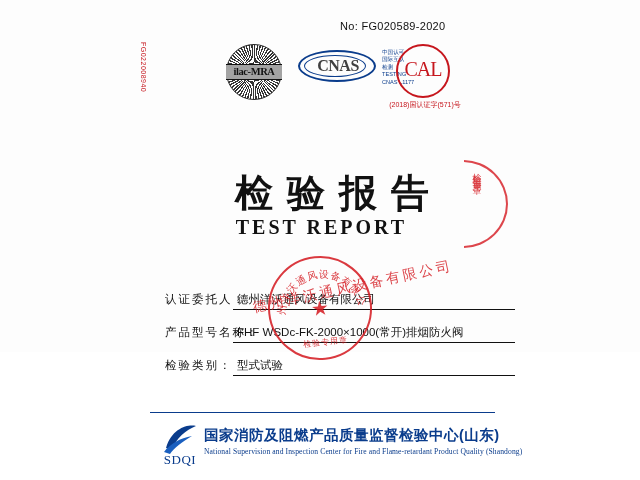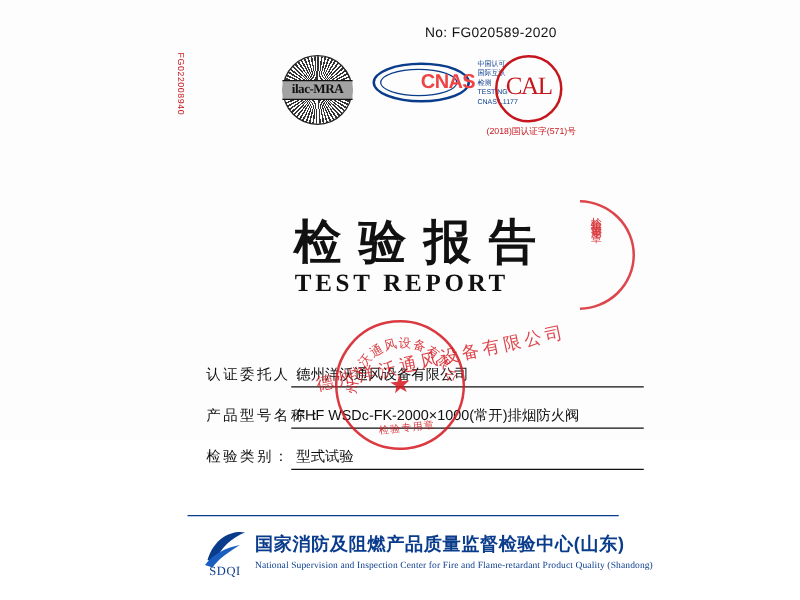--- a/index.html
+++ b/index.html
@@ -167,25 +167,25 @@
     height: 22px;
     border: 1.5px solid #0a3c8c;
     border-radius: 50%;
     box-sizing: border-box;
   }
   .cnas-text {
     position: absolute;
     left: 0;
     top: 7px;
     width: 84px;
-    text-align: right;
-    font-family: Liberation Sans, sans-serif;
+    text-align: center;
+    font-family: Liberation Serif, serif;
     font-weight: bold;
     font-size: 16px;
-    color: #ef4444;
+    color: #404040;
     letter-spacing: -0.5px;
   }
   .cnas-side {
     position: absolute;
     left: 86px;
     top: -1px;
     font-size: 5.6px;
     line-height: 7.4px;
     color: #0a3c8c;
     white-space: nowrap;
@@ -401,21 +401,21 @@
     height: 34px;
   }
   .sdqi-logo svg { display: block; }
   .sdqi-label {
     position: absolute;
     left: 160px;
     top: 452px;
     width: 40px;
     text-align: center;
     font-family: "Liberation Serif", serif;
-    font-size: 10px;
+    font-size: 13px;
     color: #0a3c8c;
     letter-spacing: 0.5px;
   }
   .footer-cn {
     position: absolute;
     left: 204px;
     top: 426px;
     font-size: 14.5px;
     font-weight: bold;
     color: #0a3c8c;

